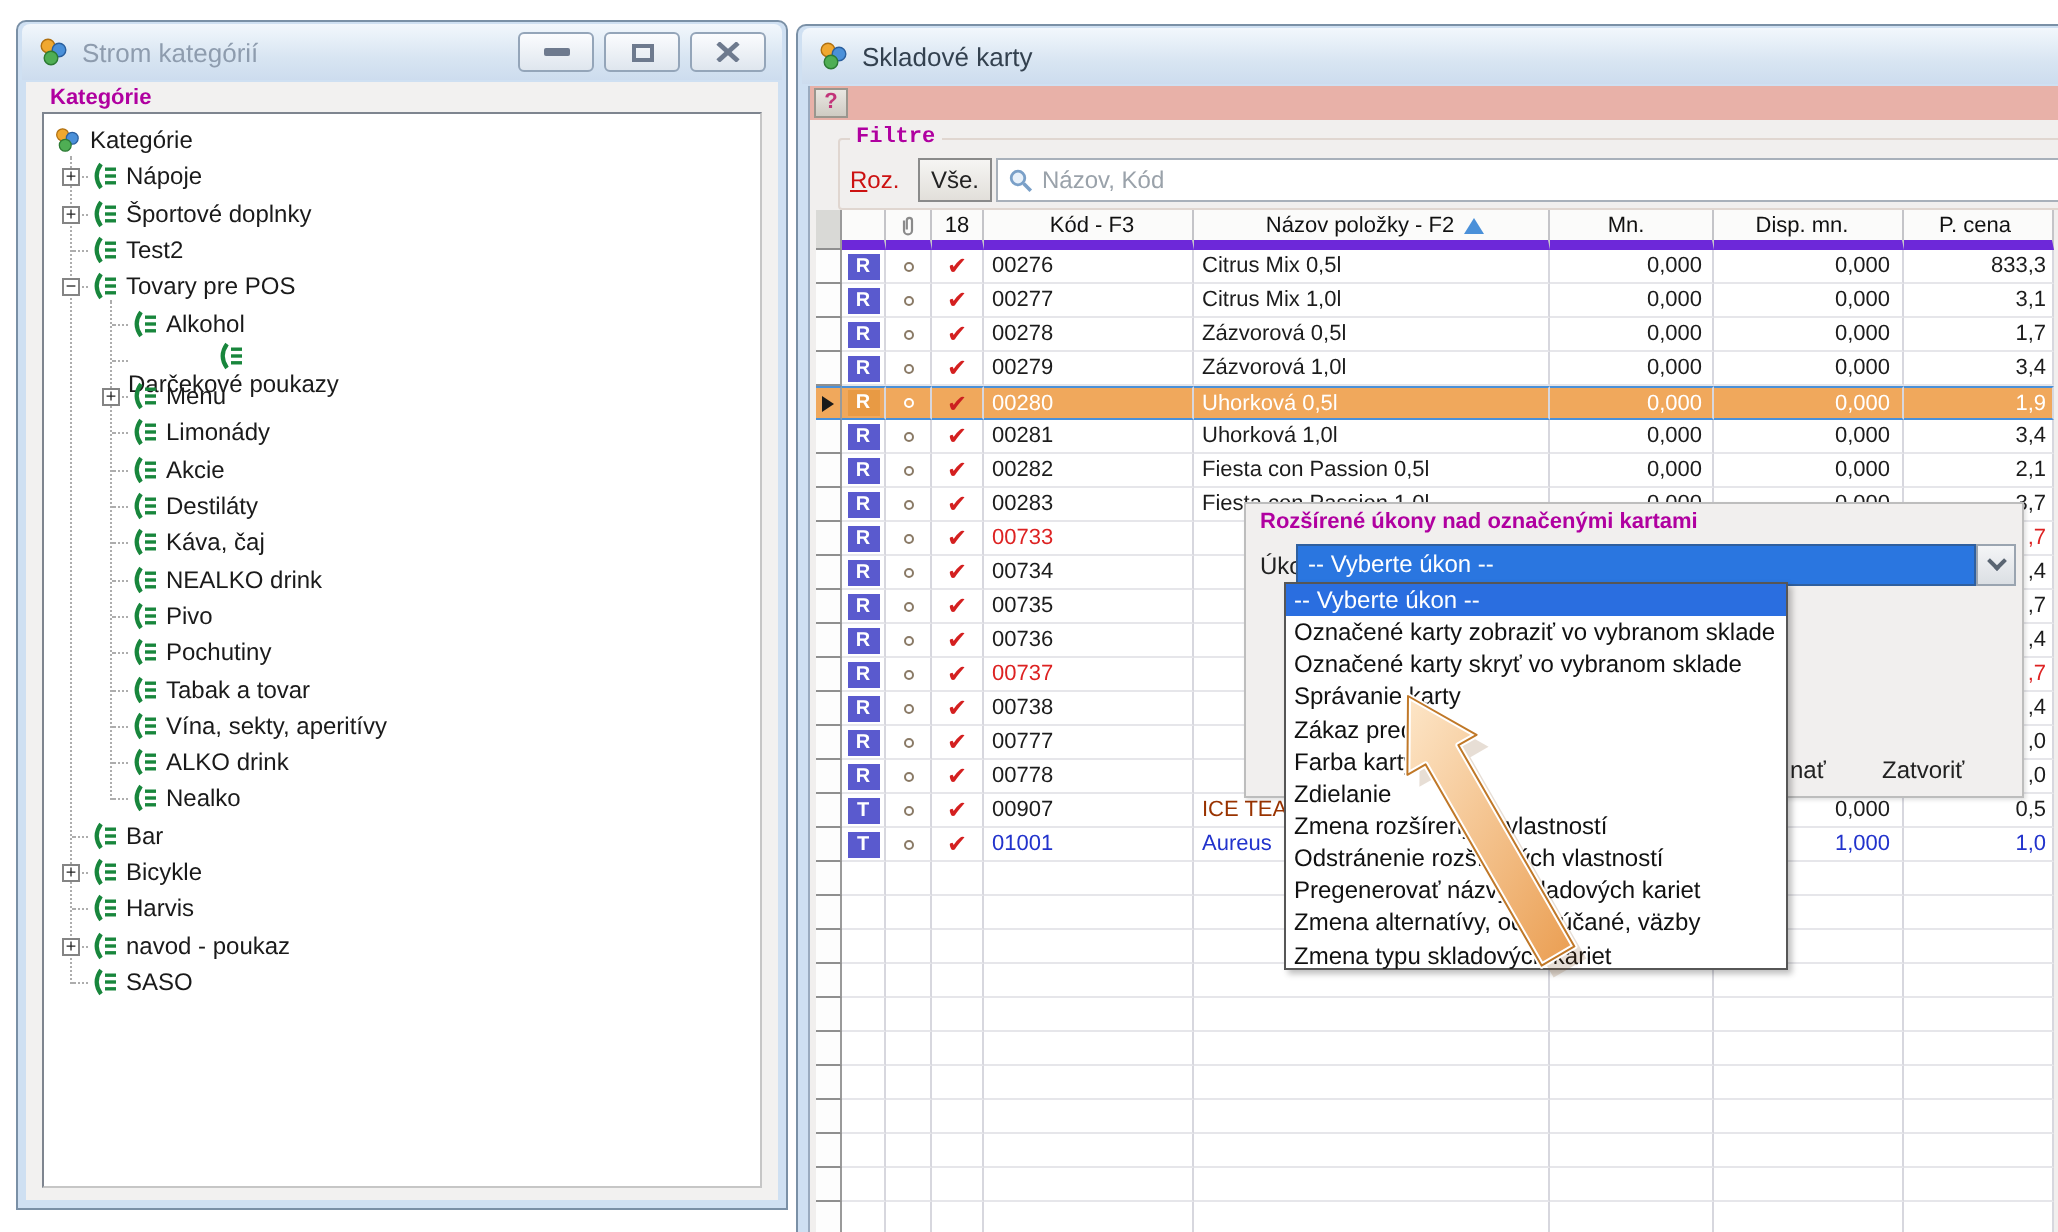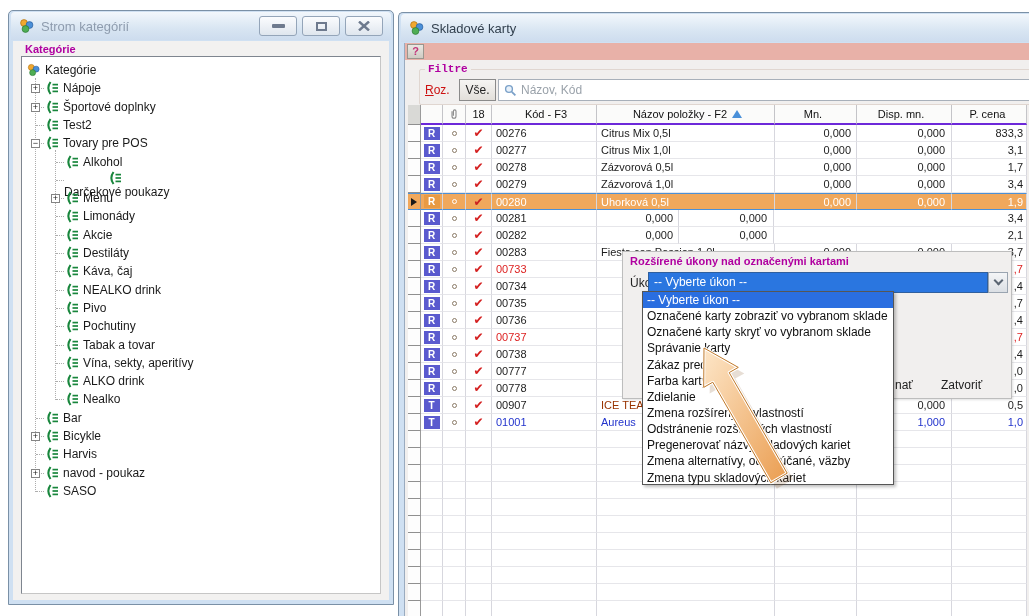--- a/index.html
+++ b/index.html
@@ -52,21 +52,21 @@
   #searchBox svg { margin:0 4px 0 5px; flex:none; }
   #searchInput { border:none; outline:none; flex:1; font-size:12px; color:#333; font-family:"Liberation Sans",sans-serif; background:transparent; }
   #searchInput::placeholder { color:#9aa2aa; }
 
   
   #tbl { position:absolute; left:3px; top:62px; width:619px; bottom:0; background:#fff; }
   .trow { display:flex; height:17px; }
   .trow.hdr { height:20px; }
   .c { flex:none; border-right:1px solid #d7d7de; border-bottom:1px solid #e6e6ea; overflow:hidden; white-space:nowrap;
        font-size:11px; color:#1c1c1c; display:flex; align-items:center; }
-  .hdr .c { background:#fbfbfa; border-bottom:2px solid #6d28d9; border-right:1px solid #c4c4c8; justify-content:center; color:#111; }
+  .hdr .c { background:#fbfbfa; border-bottom:5px solid #6d28d9; border-right:1px solid #c4c4c8; justify-content:center; color:#111; }
   .c.sel  { width:13px; border-right:1px solid #9a9a9a; border-bottom:1px solid #8f8f8f; background:#fdfdfd; justify-content:center;}
   .hdr .c.sel { background:#d9d9d6; }
   .c.badge{ width:22px; justify-content:center; }
   .c.circ { width:23px; justify-content:center; }
   .c.chk  { width:26px; justify-content:center; color:#d42020; font-size:12px; }
   .c.code { width:105px; padding-left:4px; }
   .c.name { width:178px; padding-left:4px; }
   .c.qty  { width:82px; justify-content:flex-end; padding-right:5px; }
   .c.disp { width:95px; justify-content:flex-end; padding-right:6px; }
   .c.price{ flex:1; justify-content:flex-end; padding-right:3px; }
@@ -509,34 +509,36 @@
           <div class="trow">
             <div class="c sel"></div>
             <div class="c badge">
               <span class="badge-chip">R</span>
             </div>
             <div class="c circ">
               <span class="dotc"></span>
             </div>
             <div class="c chk">✔</div>
             <div class="c code">00281</div>
+            <div class="c name">Uhorková 1,0l</div>
             <div class="c qty">0,000</div>
             <div class="c disp">0,000</div>
             <div class="c price">3,4</div>
           </div>
           <div class="trow">
             <div class="c sel"></div>
             <div class="c badge">
               <span class="badge-chip">R</span>
             </div>
             <div class="c circ">
               <span class="dotc"></span>
             </div>
             <div class="c chk">✔</div>
             <div class="c code">00282</div>
+            <div class="c name">Fiesta con Passion 0,5l</div>
             <div class="c qty">0,000</div>
             <div class="c disp">0,000</div>
             <div class="c price">2,1</div>
           </div>
           <div class="trow">
             <div class="c sel"></div>
             <div class="c badge">
               <span class="badge-chip">R</span>
             </div>
             <div class="c circ">

